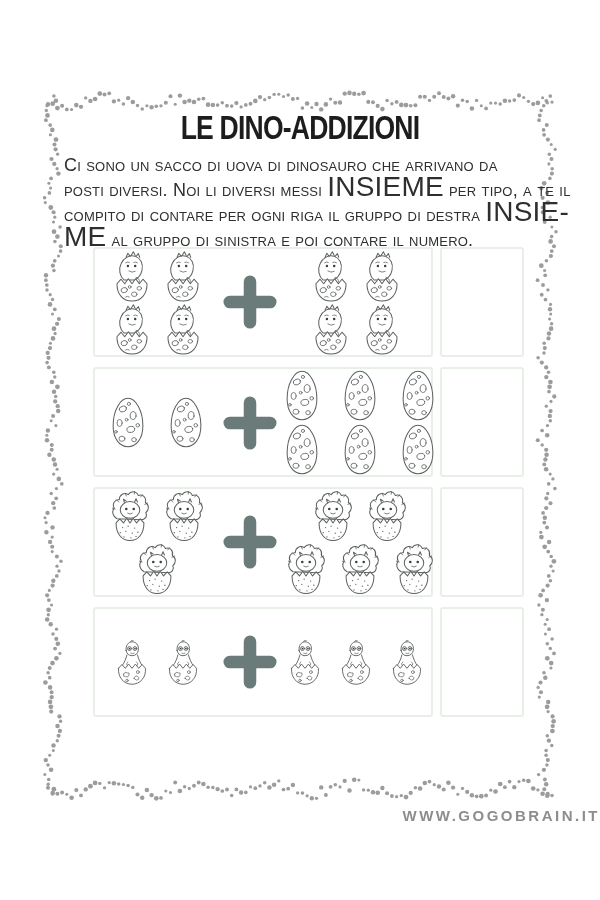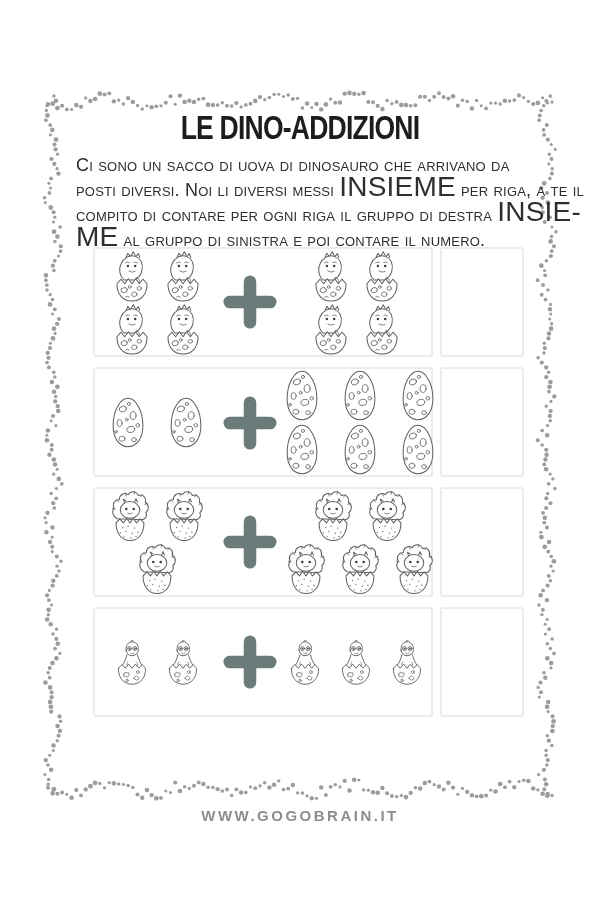--- a/index.html
+++ b/index.html
@@ -23,21 +23,21 @@
 
   .title{
     position:absolute;top:108px;left:0;right:0;margin:0;
     text-align:center;font-size:34px;font-weight:bold;color:var(--c-title);
     letter-spacing:-1px;transform:scaleX(.78);
   }
 
   .instructions{
     position:absolute;top:154px;left:64px;width:492px;
     color:var(--c-text);font-size:18px;line-height:22px;
-    font-variant:small-caps;letter-spacing:.2px;margin-left:12px;
+    font-variant:small-caps;letter-spacing:.2px;
   }
   .inst-line{white-space:nowrap}
   .inst-line .emph{font-size:28px}
 
   .rows{position:absolute;top:247px;left:93px}
   .problem-row{display:flex;gap:7px;margin-bottom:10px}
   .problem-box{
     width:340px;height:110px;background:#fff;
     border:2px solid var(--c-box-border);border-radius:3px;
     display:grid;grid-template-columns:124px 62px 1fr;align-items:center;
@@ -61,21 +61,21 @@
   .p-bronto-hatchling .line{gap:9px}
   .p-triceratops-hatchling .line{gap:4px}
 
   .ink{stroke:var(--c-ink);fill:none;stroke-width:2.2;stroke-linejoin:round;stroke-linecap:round}
   .ink .body-fill{fill:#fff}
   .ink .thin{stroke-width:1.7}
   .eye{fill:var(--c-ink-dark);stroke:none}
   .speck{fill:var(--c-ink);stroke:none}
 
   .footer{
-    position:absolute;top:807px;left:0;right:0;text-align:center;
+    position:absolute;top:807px;left:0;right:0;text-align:right;
     font-size:15px;font-weight:bold;letter-spacing:2.5px;color:var(--c-footer);
   }
   .defs-hidden{position:absolute;width:0;height:0;overflow:hidden}
 </style>
 </head>
 <body>
 
 <svg class="defs-hidden" aria-hidden="true">
   <defs>
 
@@ -672,21 +672,21 @@
       <circle cx="544.9" cy="779.5" r="1.92"></circle>
       <circle cx="546.2" cy="784.3" r="2.26"></circle>
       <circle cx="544.3" cy="789.2" r="1.97"></circle>
       <circle cx="547.7" cy="794.0" r="2.17"></circle>
     </svg>
 
   <h1 class="title">LE DINO-ADDIZIONI</h1>
 
   <div class="instructions">
       <div class="inst-line"><span>Ci sono un sacco di uova di dinosauro che arrivano da</span></div>
-      <div class="inst-line"><span>posti diversi. Noi li diversi messi </span><span class="emph">INSIEME</span><span> per riga, a te il</span></div>
+      <div class="inst-line"><span>posti diversi. Noi li diversi messi </span><span class="emph">INSIEME</span><span> per tipo, a te il</span></div>
       <div class="inst-line"><span>compito di contare per ogni riga il gruppo di destra </span><span class="emph">INSIE-</span></div>
       <div class="inst-line"><span class="emph">ME</span><span> al gruppo di sinistra e poi contare il numero.</span></div>
     </div>
 
   <div class="rows">
       <div class="problem-row">
         <div class="problem-box p-rex-hatchling">
           <div class="group">
             <div class="line">
               <svg class="sprite s-rex-hatchling">

